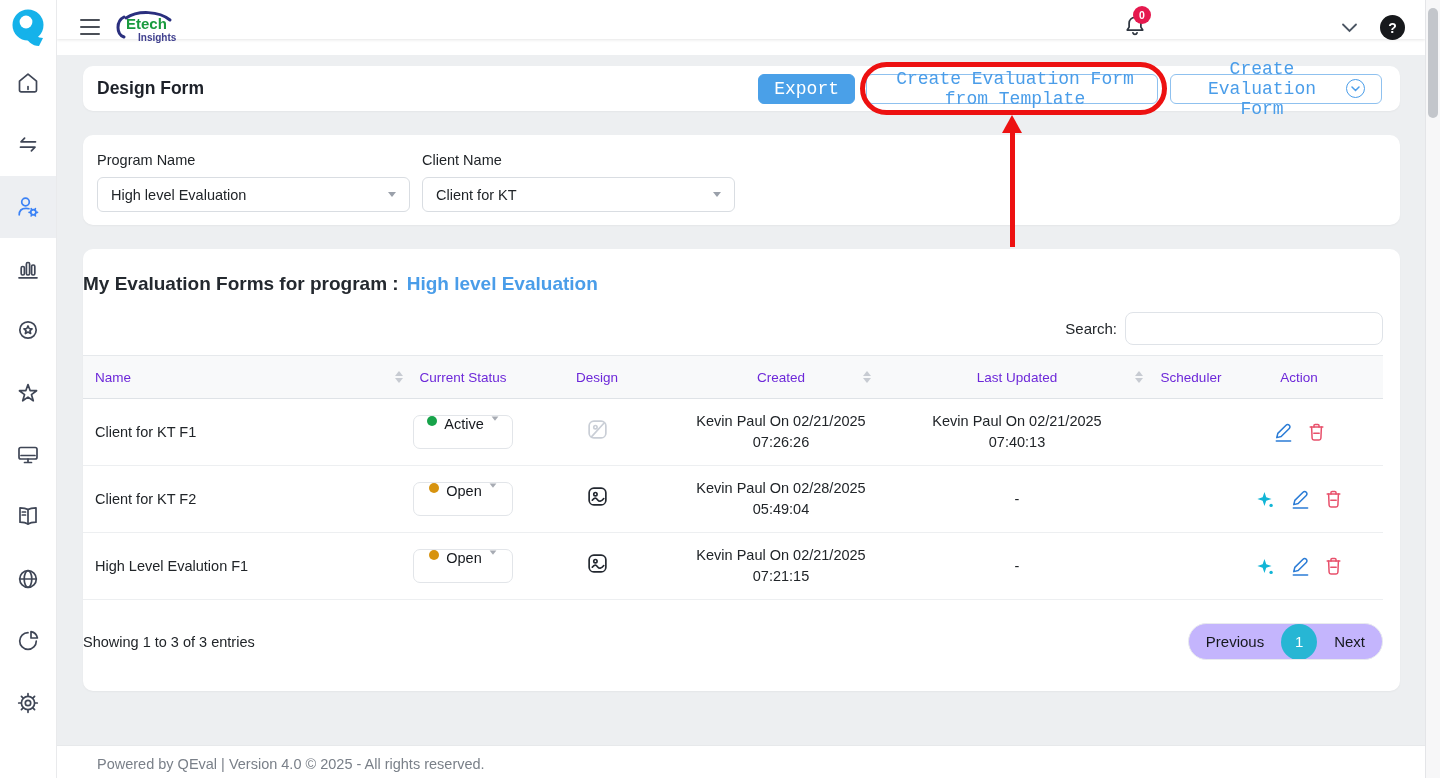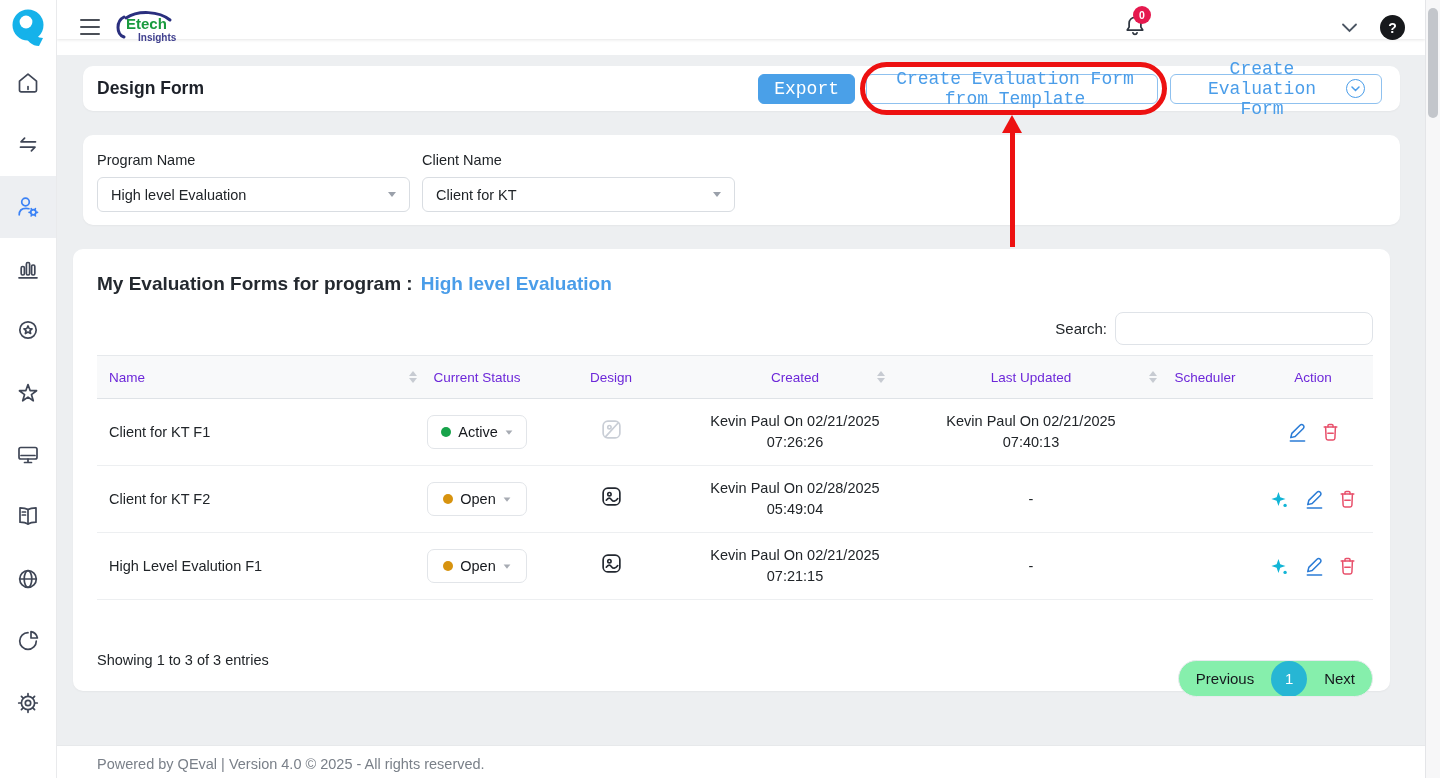--- a/index.html
+++ b/index.html
@@ -59,21 +59,21 @@
   .filters-row { display:flex; gap:12px; }
   .filter-group { width:313px; }
   .filter-label { font-size:14.5px; color:#212529; margin-bottom:9px; }
   .select { height:35px; border:1px solid #d9dde2; border-radius:6px; background:#fff; display:flex;
             align-items:center; padding:0 13px; font-size:14.5px; color:#212529; cursor:pointer; }
   .select .caret { margin-left:auto; }
   .caret { width:0; height:0; border-left:4.5px solid transparent; border-right:4.5px solid transparent;
            border-top:5.5px solid #9aa0aa; }
 
   
-  .card-table { left:16px; top:194px; width:1317px; height:442px; padding:0 17px 0 24px; }
+  .card-table { left:26px; top:194px; width:1317px; height:442px; padding:0 17px 0 0; }
   .t-title { margin-top:24px; font-size:19px; color:#24292f; }
   .t-title .prog { color:var(--link); margin-left:8px; }
   .search-row { margin-top:17px; display:flex; justify-content:flex-end; align-items:center; }
   .search-label { font-size:15px; color:#212529; margin-right:8px; }
   .search-input { width:258px; height:33px; border:1px solid #dfe3e8; border-radius:8px; padding:0 10px;
                   font-size:14px; font-family:inherit; color:#212529; outline:none; background:#fff; }
 
   .tbl { margin-top:10px; }
   .tr { display:grid; grid-template-columns:330px 100px 168px 200px 272px 76px 140px; align-items:center; }
   .thead { height:44px; background:#f8f9fa; border-top:1px solid #e6e9ec; border-bottom:1px solid #dfe3e7; }
@@ -83,34 +83,34 @@
   .sort { position:absolute; right:10px; top:50%; transform:translateY(-50%); display:flex;
           flex-direction:column; gap:2px; }
   .sort i { display:block; width:0; height:0; border-left:4px solid transparent; border-right:4px solid transparent; }
   .sort .up { border-bottom:5px solid #c7cbd2; }
   .sort .dn { border-top:5px solid #c7cbd2; }
 
   .row { height:67px; border-bottom:1px solid #edeff1; font-size:14.5px; color:#212529; }
   .cell { text-align:center; line-height:21px; }
   .cell.left { text-align:left; padding-left:12px; }
   .status-btn { width:100px; height:34px; margin:0 auto; background:#fff; border:1px solid #e2e5e9;
-                border-radius:7px; display:flex; align-items:center; justify-content:center; gap:7px;
+                border-radius:7px; display:flex; align-items:flex-start; justify-content:center; gap:7px;
                 font-size:14.5px; font-family:inherit; color:#15181d; cursor:pointer; }
   .dot { width:10px; height:10px; border-radius:50%; flex:none; }
   .dot.active { background:var(--active-green); }
   .dot.open { background:var(--open-orange); }
   .status-btn .caret { border-top-color:#a7abb3; transform:scale(.85); }
   .icon-btn { background:none; border:none; cursor:pointer; display:inline-flex; align-items:center;
               justify-content:center; padding:0; }
   .actions { display:flex; align-items:center; justify-content:center; gap:14px; }
 
   .t-footer { margin-top:23px; display:flex; align-items:center; justify-content:space-between; }
   .summary { font-size:14.5px; color:#212529; }
-  .pager { height:37px; border:1px solid #e8eaee; border-radius:19px; background:#86efac;
-           display:flex; align-items:center; overflow:hidden;margin-top:37px; }
+  .pager { height:37px; border:1px solid #e8eaee; border-radius:19px; background:#c4b5fd;
+           display:flex; align-items:center; overflow:hidden; }
   .pager-btn { background:none; border:none; font-size:15px; font-family:inherit; color:#15181d;
                padding:0 17px; cursor:pointer; height:100%; }
   .page-num { width:36px; height:36px; border-radius:50%; background:var(--page-cyan); color:#fff;
               font-size:15px; border:none; cursor:pointer; flex:none; }
 
   
   .footer { position:absolute; left:57px; bottom:0; width:1368px; height:33px; background:#fff;
             border-top:1px solid #e7e9eb; padding:10px 0 0 40px; font-size:14.5px; color:#7a8089; }
 
   

